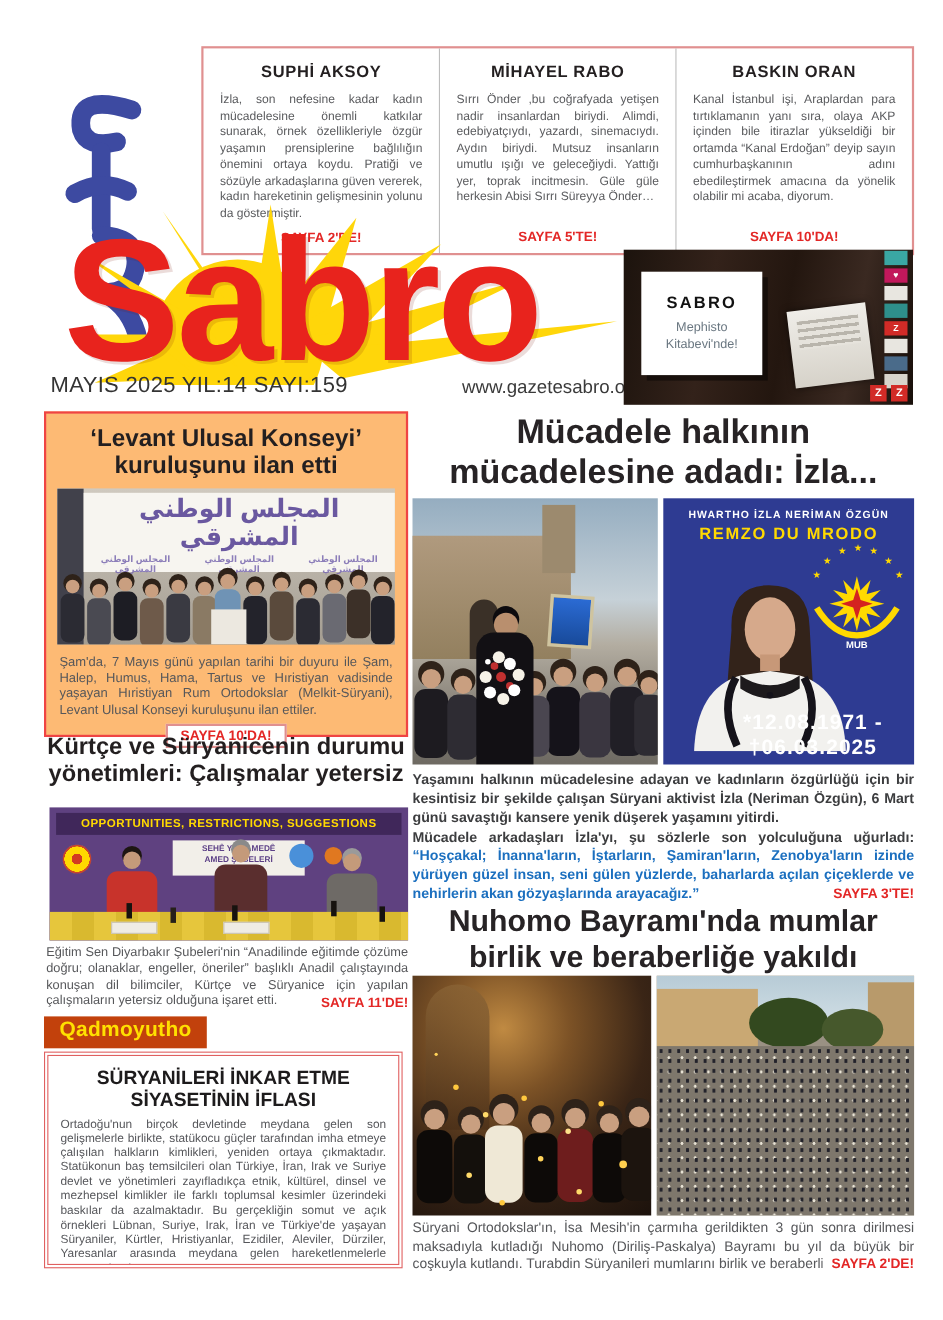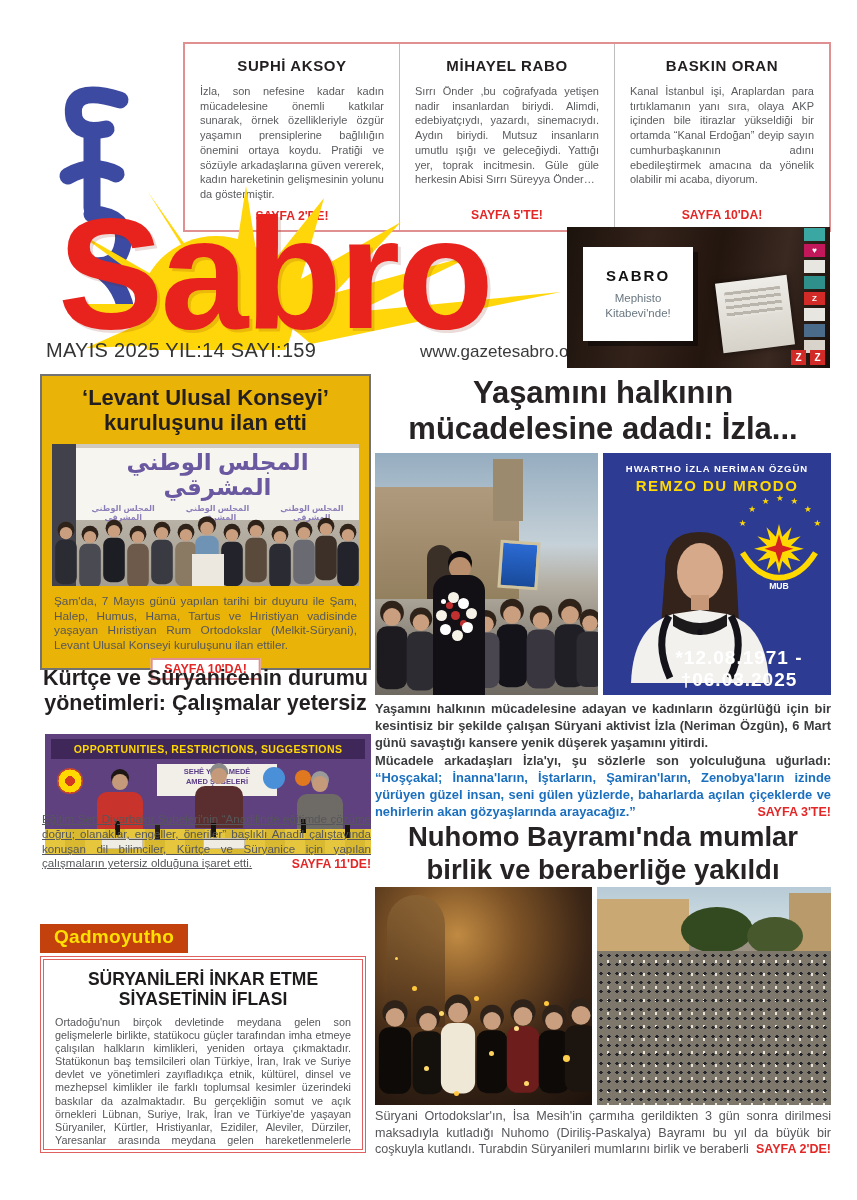--- a/index.html
+++ b/index.html
@@ -29,21 +29,21 @@
   .promo-sub{font-size:11.5px;color:#6a7781;text-align:center;line-height:1.3;width:84px;}
   .paper{position:absolute;left:152px;top:52px;width:72px;height:70px;background:linear-gradient(#efede8,#d6d2c9);
          transform:rotate(-7deg);box-shadow:0 0 7px rgba(0,0,0,.55);}
   .paper:before{content:"";position:absolute;left:8px;top:10px;width:56px;height:26px;
          background:repeating-linear-gradient(#b9b5ac 0 3px,#e6e3dc 3px 7px);}
   .spines{position:absolute;right:3px;top:1px;width:23px;display:flex;flex-direction:column;gap:3px;}
   .spine{width:21px;height:13px;display:flex;align-items:center;justify-content:center;color:#fff;font-size:8px;font-weight:bold;}
   .zrow{position:absolute;right:5px;bottom:3px;display:flex;gap:4px;}
   .ztile{width:15px;height:15px;background:#d22b27;color:#fff;font-weight:bold;font-size:10px;display:flex;align-items:center;justify-content:center;}
   
-  .lvbox{left:40px;top:374px;width:327px;height:292px;border:2px solid #737373;background:#eab308;}
+  .lvbox{left:40px;top:374px;width:327px;height:292px;border:2px solid #ef4444;background:#fdba74;}
   .lvhead{margin:10px 4px 6px;font-size:22px;font-weight:bold;text-align:center;line-height:1.13;color:#231f20;}
   .lvphoto{position:absolute;left:10px;top:68px;width:307px;height:142px;background:linear-gradient(#cfc9bf,#a49d91);overflow:hidden;}
   .lvdoor{position:absolute;left:0;top:0;width:24px;height:100%;background:#41414b;}
   .lvbanner{position:absolute;left:24px;top:4px;right:0;height:72px;background:#f7f5f0;text-align:center;}
   .lvar{font-weight:bold;color:#6a58a0;font-size:23px;line-height:1.1;margin-top:2px;}
   .lvarsub{display:flex;justify-content:space-around;color:#7a6ab0;font-size:8px;font-weight:bold;opacity:.85;margin-top:3px;}
   .lvcap{position:absolute;left:12px;top:218px;width:303px;font-size:11.8px;line-height:1.25;color:#56575a;text-align:justify;}
   .lvlink{position:absolute;left:50%;transform:translateX(-50%);bottom:-12px;background:#fff;border:2px solid #e09090;
           padding:2px 12px;font-weight:bold;font-size:12.5px;color:#e32726;white-space:nowrap;}
   
@@ -230,21 +230,21 @@
         <use href="#prs" x="262" y="2" width="24" height="66" fill="#3c3028"></use>
         <use href="#prs" x="284" y="8" width="24" height="66" fill="#23232b"></use>
         <rect x="140" y="40" width="32" height="32" fill="#ece8e0"></rect>
       </svg>
     </div>
     <div class="lvcap">Şam'da, 7 Mayıs günü yapılan tarihi bir duyuru ile Şam, Halep, Humus, Hama, Tartus ve Hıristiyan vadisinde yaşayan Hıristiyan Rum Ortodokslar (Melkit-Süryani), Levant Ulusal Konseyi kuruluşunu ilan ettiler.</div>
     <div class="lvlink">SAYFA 10'DA!</div>
   </div>
 
   <div class="abs izhead">
-    <div>Yaşamını halkının</div>
+    <div>Mücadele halkının</div>
     <div>mücadelesine adadı: İzla...</div>
   </div>
 
   <div class="abs funeral photo">
     <div class="fbuild"></div>
     <div class="ftower"></div>
     <div class="fdoor"></div>
     <svg style="position:absolute;left:0;bottom:0" width="223" height="110" viewBox="0 0 223 110">
       <use href="#prs" x="0" y="10" width="34" height="100" fill="#1d1b20"></use>
       <use href="#prs" x="30" y="16" width="32" height="96" fill="#2e2c33"></use>
@@ -336,21 +336,21 @@
     </div>
     <div class="person" style="left:252px;top:42px">
       <div class="p-h" style="box-shadow:0 -4px 0 1px #9a9a9a"></div>
         <div class="p-b" style="width:46px;height:36px;background:#6e6a66"></div>
     </div>
     <div class="kttable"></div>
     <div class="mics"></div>
     <div class="plate" style="left:56px"></div>
     <div class="plate" style="left:158px"></div>
   </div>
-  <div class="abs ktcap" style="left: 42px; top: 812px; width: 329px; position: absolute; text-decoration: underline;">
+  <div class="abs ktcap" style="left: 42px; top: 859px; width: 329px; position: absolute;">
     <span>Eğitim Sen Diyarbakır Şubeleri'nin “Anadilinde eğitimde çözüme doğru; olanaklar, engeller, öneriler” başlıklı Anadil çalıştayında konuşan dil bilimciler, Kürtçe ve Süryanice için yapılan çalışmaların yetersiz olduğuna işaret etti.</span>
     <span class="ktlink">SAYFA 11'DE!</span>
   </div>
 
   <div class="abs qbox">Qadmoyutho</div>
   <div class="abs sybox">
     <div class="syhead">
       <div>SÜRYANİLERİ İNKAR ETME</div>
       <div>SİYASETİNİN İFLASI</div>
     </div>

